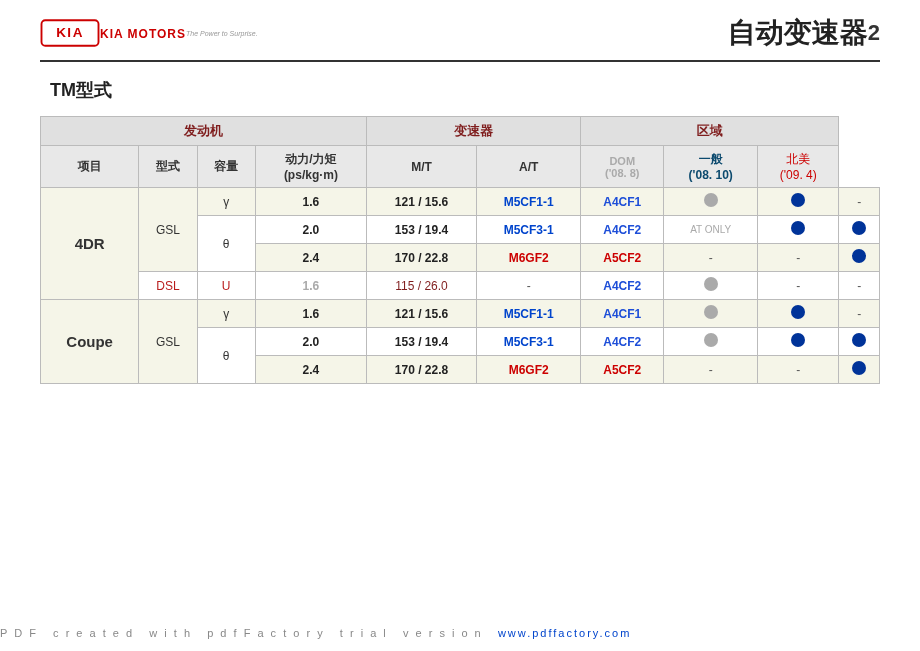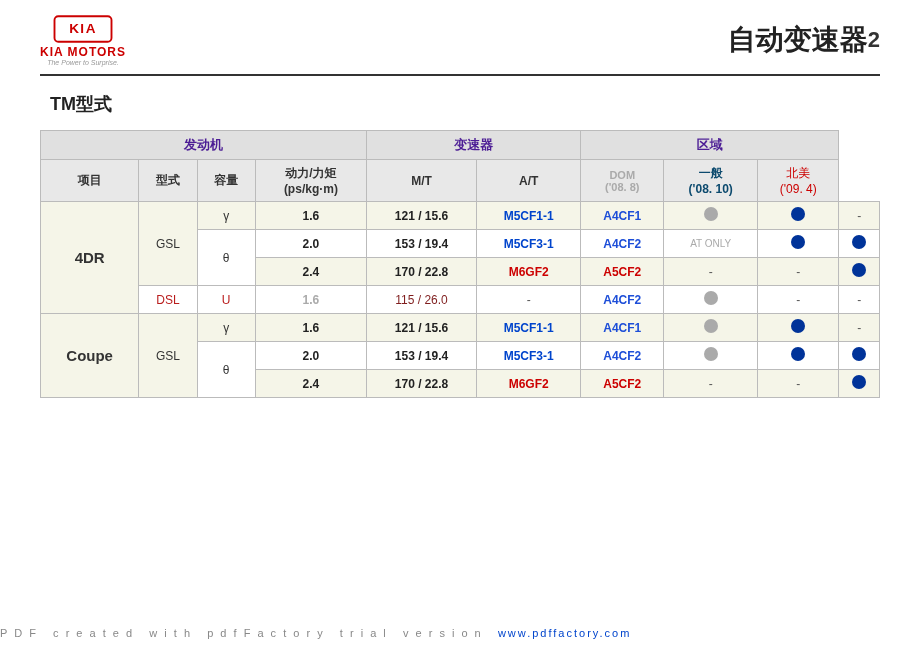--- a/index.html
+++ b/index.html
@@ -21,21 +21,21 @@
     
     .header {
       display: flex;
       align-items: center;
       padding: 14px 0 8px 0;
       border-bottom: 2px solid #333;
       margin-bottom: 16px;
     }
     .logo-area {
       display: flex;
-      flex-direction: column;
+      flex-direction: row;
       align-items: center;
       margin-right: 38px;
     }
     .kia-logo {
       width: 60px;
       height: 30px;
     }
     .kia-motors-text {
       font-size: 12px;
       color: #c00;
@@ -81,21 +81,21 @@
     th, td {
       border: 1px solid #bbb;
       text-align: center;
       padding: 5px 4px;
       vertical-align: middle;
     }
     .th-group {
       background: #e0e0e0;
       font-weight: bold;
       font-size: 13px;
-      color: #4c1d95;
+      color: #7f1d1d;
       text-align: center;
     }
     .th-sub {
       background: #e8e8e8;
       font-size: 12px;
       color: #333;
     }
     .th-dom {
       color: #aaa;
       font-size: 11px;

